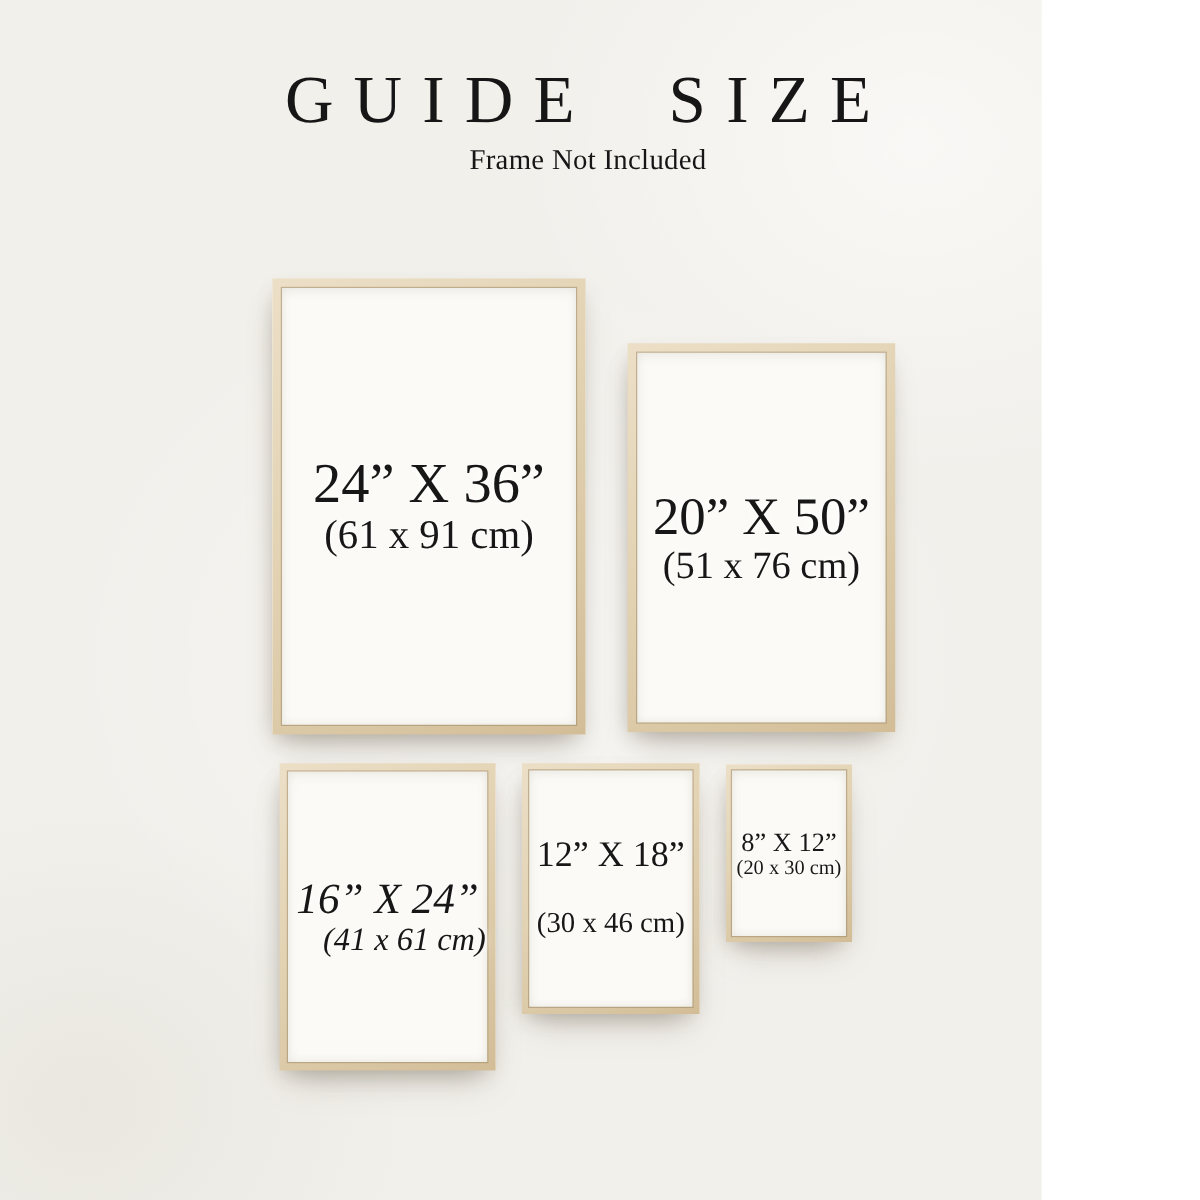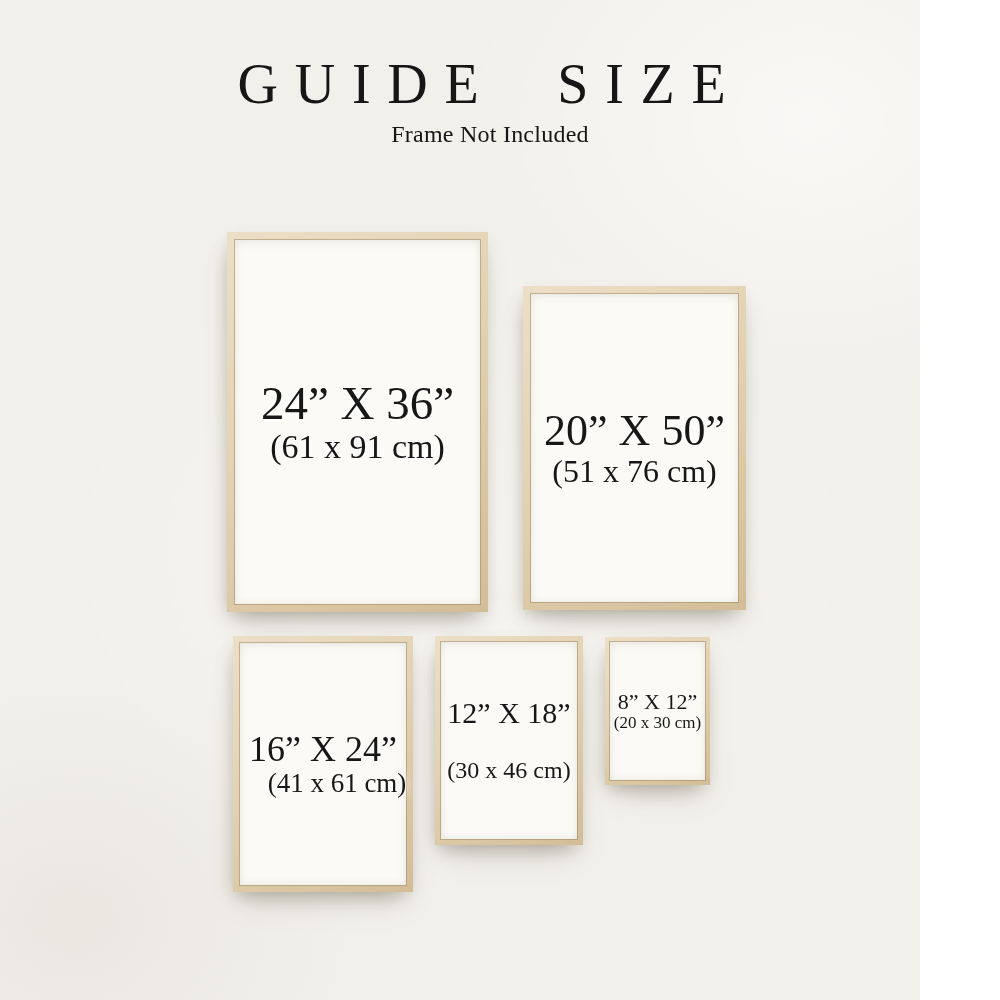--- a/index.html
+++ b/index.html
@@ -1,27 +1,28 @@
 <!DOCTYPE html>
 <html><head>
 <meta charset="utf-8">
 <style>
   html, body { margin: 0; padding: 0; }
   body { font-family: "Liberation Serif", "DejaVu Serif", serif; }
 
   .canvas {
     position: relative;
-    width: 920px;
+    width: 824px;
     height: 1000px;
     overflow: hidden;
     background:
       radial-gradient(55% 40% at 88% 12%, rgba(255,255,255,0.55), rgba(255,255,255,0) 70%),
       radial-gradient(45% 35% at 8% 92%, rgba(205,200,188,0.22), rgba(205,200,188,0) 70%),
       radial-gradient(60% 45% at 50% 55%, rgba(255,255,255,0.35), rgba(255,255,255,0) 75%),
       #f2f0eb;
+    padding-left: 44px;
   }
 
   .header {
     position: absolute;
     top: 56px;
     left: 0;
     width: 980px;
     text-align: center;
     color: #161616;
   }
@@ -66,21 +67,21 @@
     color: #171717;
   }
   .size-in, .size-cm {
     line-height: 1.08;
     text-shadow: 0 0 6px rgba(255,255,255,0.95), 0 0 14px rgba(255,255,255,0.85);
     white-space: nowrap;
   }
 
   .f1 { left: 227px; top: 232px; width: 261px; height: 380px; padding: 8px; }
   .f2 { left: 523px; top: 286px; width: 223px; height: 324px; padding: 8px; }
-  .f3 { left: 233px; top: 636px; width: 180px; height: 256px; padding: 7px; }
+  .f3 { left: 233px; top: 636px; width: 180px; height: 256px; padding: 7px; font-style: italic; }
   .f4 { left: 435px; top: 636px; width: 148px; height: 209px; padding: 6px; }
   .f5 { left: 605px; top: 637px; width: 105px; height: 148px; padding: 5px; }
 
   .f1 .size-in { font-size: 47px; }
   .f1 .size-cm { font-size: 34px; }
   .f2 .size-in { font-size: 44px; }
   .f2 .size-cm { font-size: 32px; }
   .f3 .size-in { font-size: 36px; }
   .f3 .size-cm { font-size: 27px; margin-left: 28px; }
   .f4 .size-in { font-size: 30px; }

